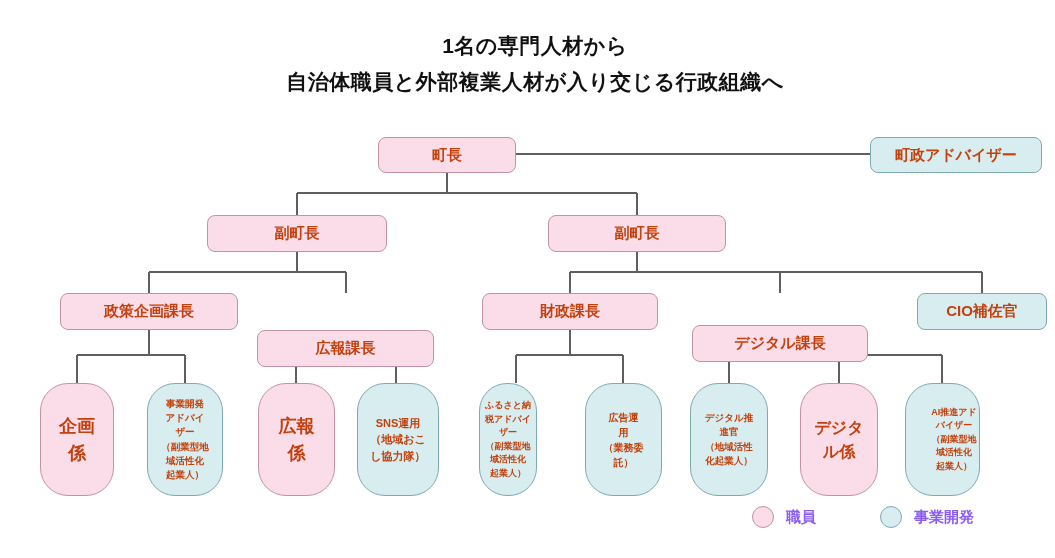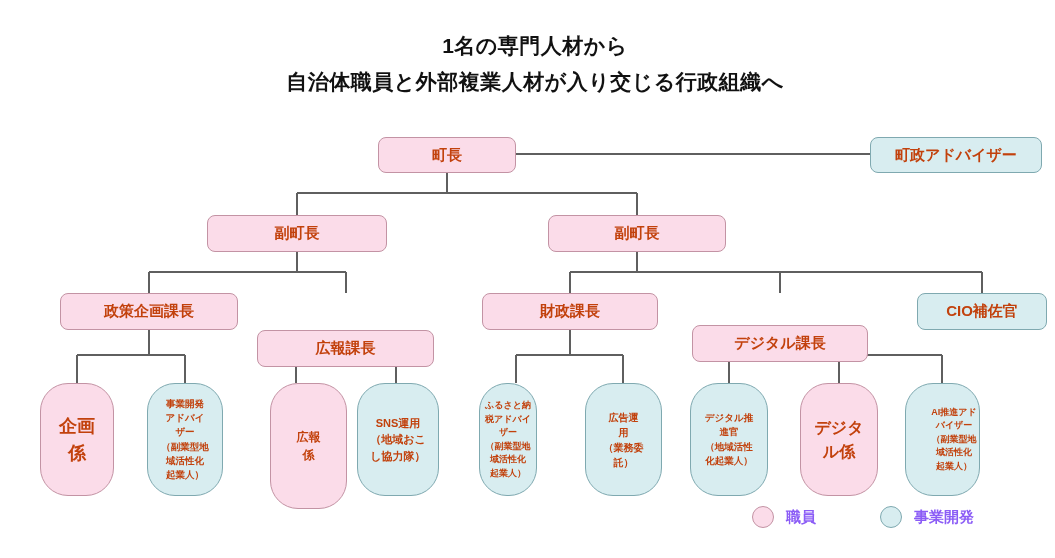--- a/index.html
+++ b/index.html
@@ -108,21 +108,21 @@
       <div class="node staff r-small" style="left: 692px; top: 293px; width: 176px; height: 37px; font-size: 15px; margin-top: 32px;">デジタル課長</div>
       <div class="node external r-small" style="left: 917px; top: 293px; width: 130px; height: 37px; font-size: 15px;">CIO補佐官</div>
       <div class="node staff r-big" style="left: 40px; top: 383px; width: 74px; height: 113px; font-size: 18px;">企画
 係</div>
       <div class="node external r-big" style="left: 147px; top: 383px; width: 76px; height: 113px; font-size: 9.5px;">事業開発
 アドバイ
 ザー
 （副業型地
 域活性化
 起業人）</div>
-      <div class="node staff r-big" style="left: 258px; top: 383px; width: 77px; height: 126px; font-size: 12px; margin-left: 12px;">広報
+      <div class="node staff r-big" style="left: 258px; top: 383px; width: 77px; height: 113px; font-size: 18px;">広報
 係</div>
       <div class="node external r-big" style="left: 357px; top: 383px; width: 82px; height: 113px; font-size: 11px;">SNS運用
 （地域おこ
 し協力隊）</div>
       <div class="node external r-big" style="left: 479px; top: 383px; width: 58px; height: 113px; font-size: 9px;">ふるさと納
 税アドバイ
 ザー
 （副業型地
 域活性化
 起業人）</div>

